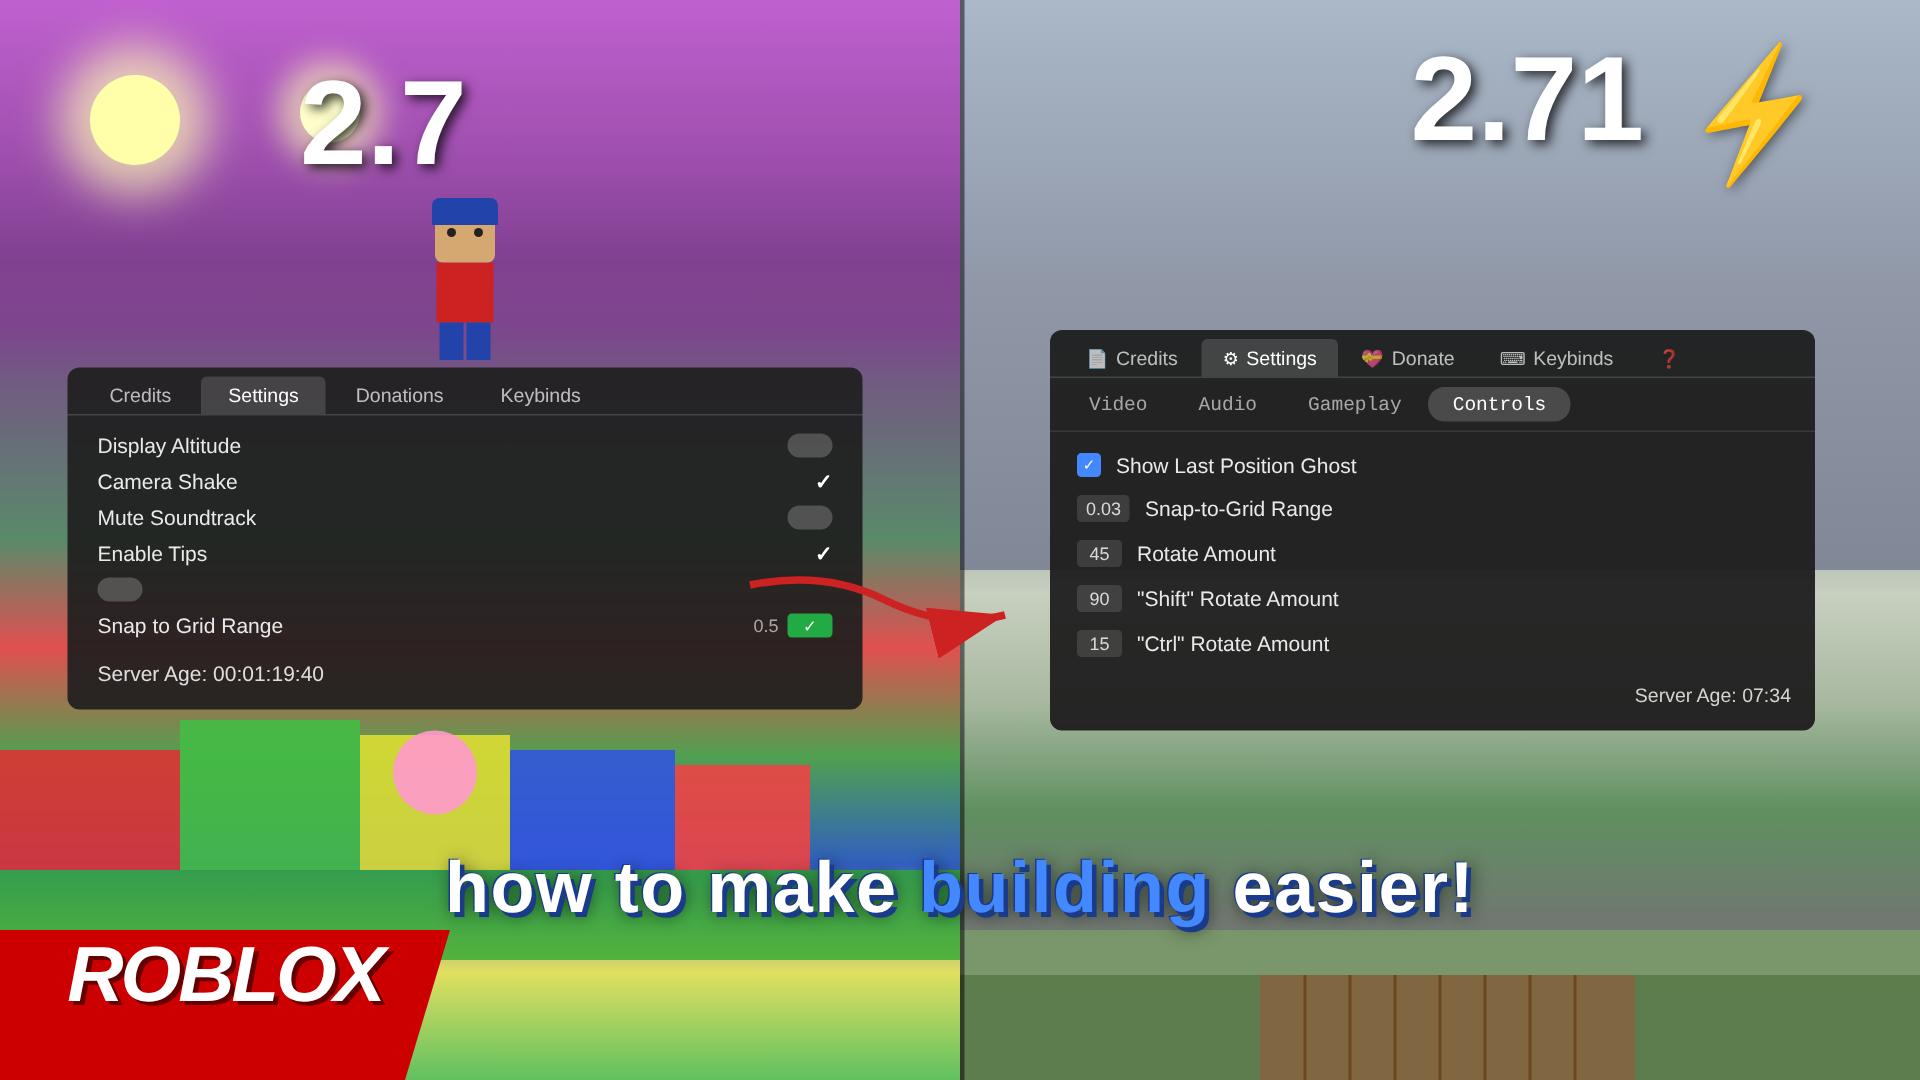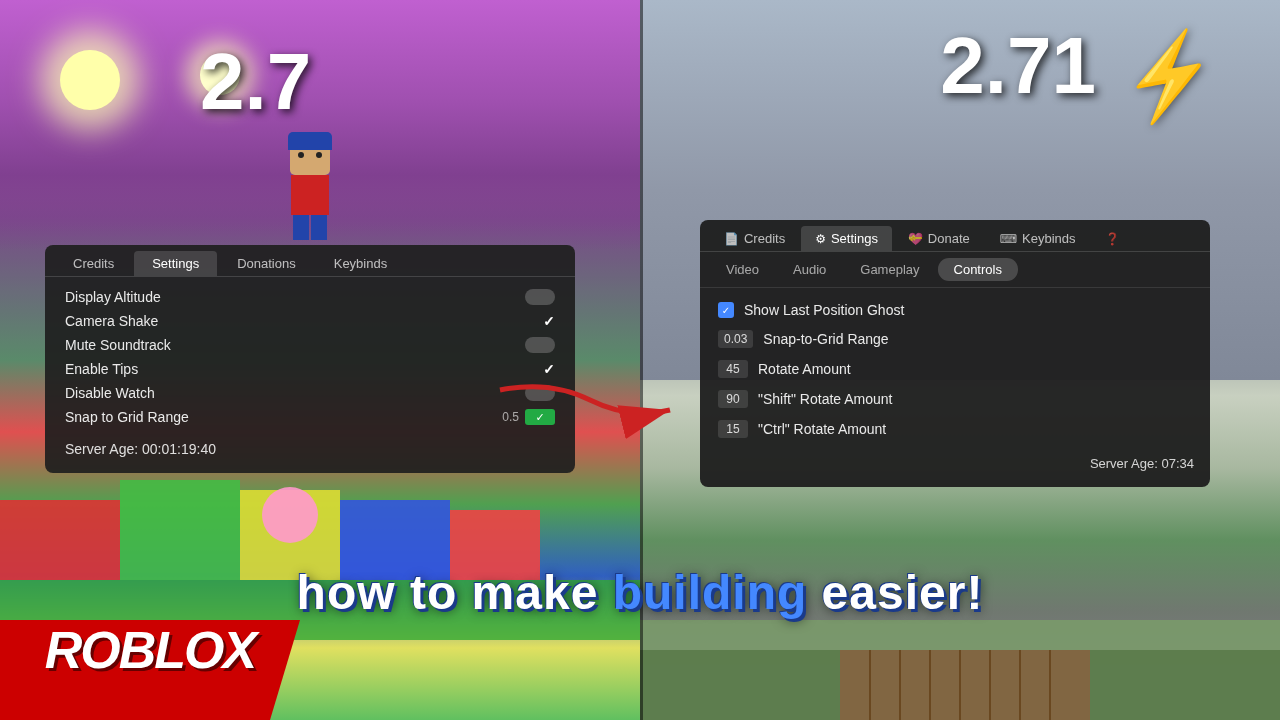--- a/index.html
+++ b/index.html
@@ -179,20 +179,21 @@
       padding: 6px 10px;
       border-bottom: 1px solid rgba(255,255,255,0.1);
     }
 
     .subtab {
       padding: 4px 16px;
       font-size: 13px;
       color: rgba(255,255,255,0.6);
       cursor: pointer;
       border-radius: 4px;
+      font-family: Liberation Mono, monospace;
     }
     .subtab.active {
       background: rgba(255,255,255,0.18);
       color: white;
       border-radius: 11px;
     }
 
     .controls-list {
       padding: 8px 14px;
     }
@@ -418,21 +419,20 @@
       <span class="setting-label">Mute Soundtrack</span>
       <span class="toggle-off"></span>
     </div>
 
     <div class="setting-row">
       <span class="setting-label">Enable Tips</span>
       <span class="checkmark">✓</span>
     </div>
 
     <div class="setting-row">
-      <span class="setting-label">Disable Watch</span>
       <span class="toggle-off"></span>
     </div>
 
     <div class="setting-row">
       <span class="setting-label">Snap to Grid Range</span>
       <span style="display:flex;align-items:center;gap:6px;">
         <span style="font-size:12px;color:rgba(255,255,255,0.6);">0.5</span>
         <span class="toggle-green">✓</span>
       </span>
     </div>

